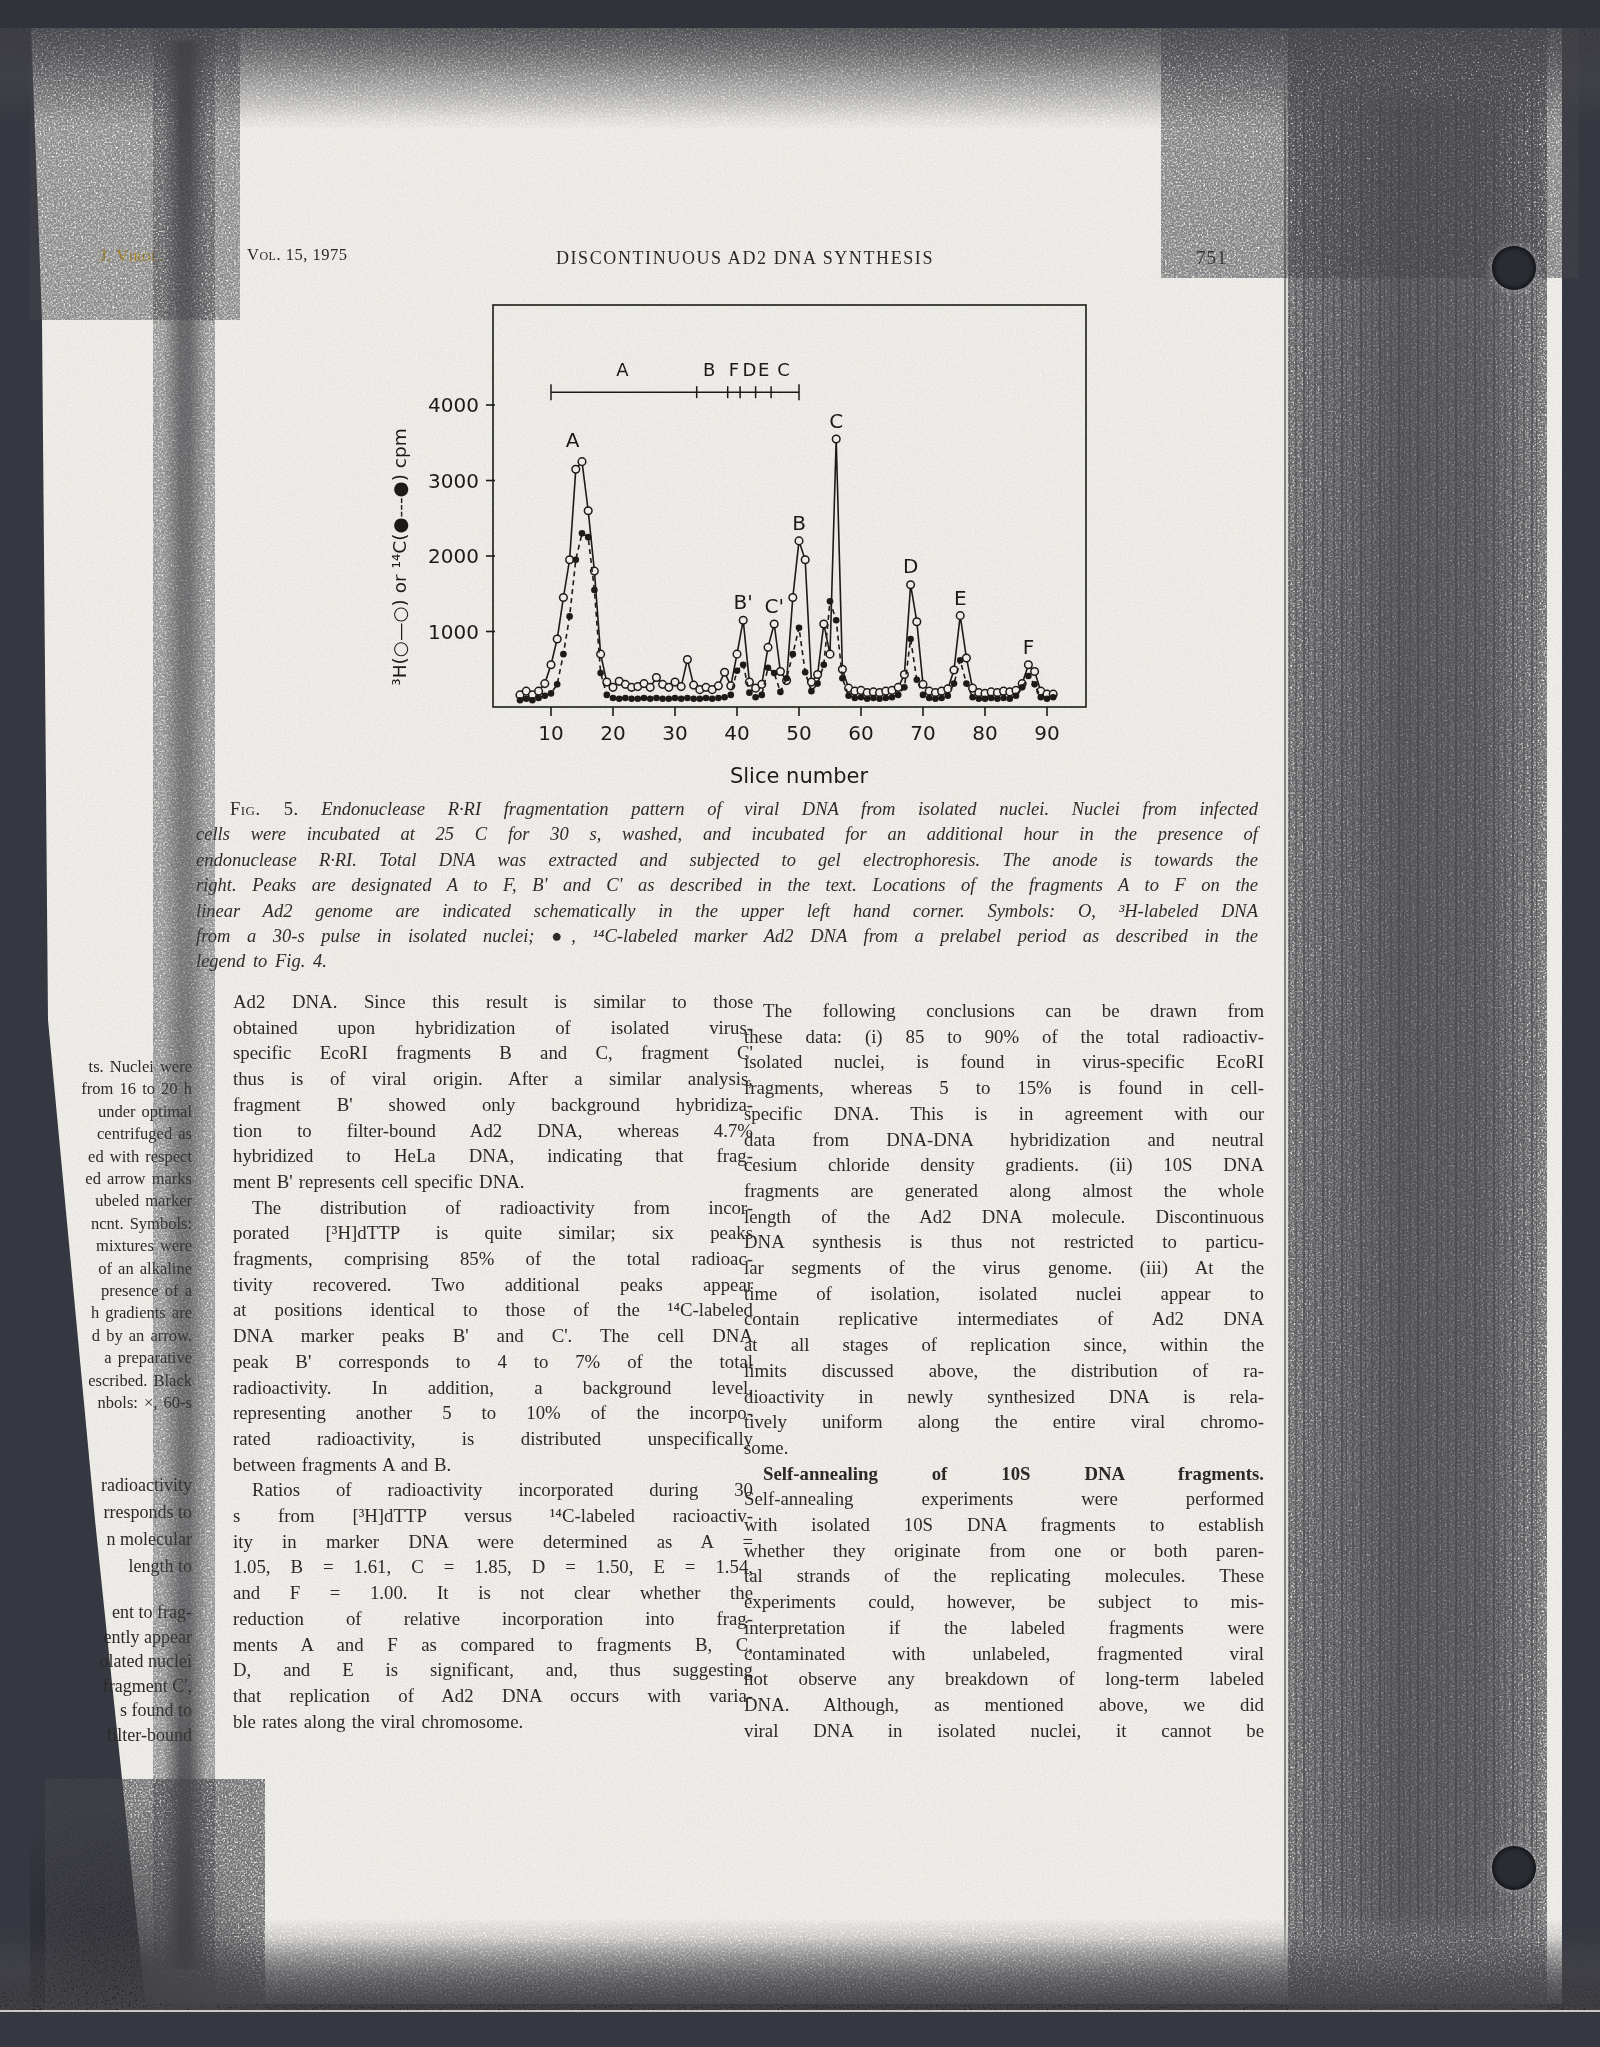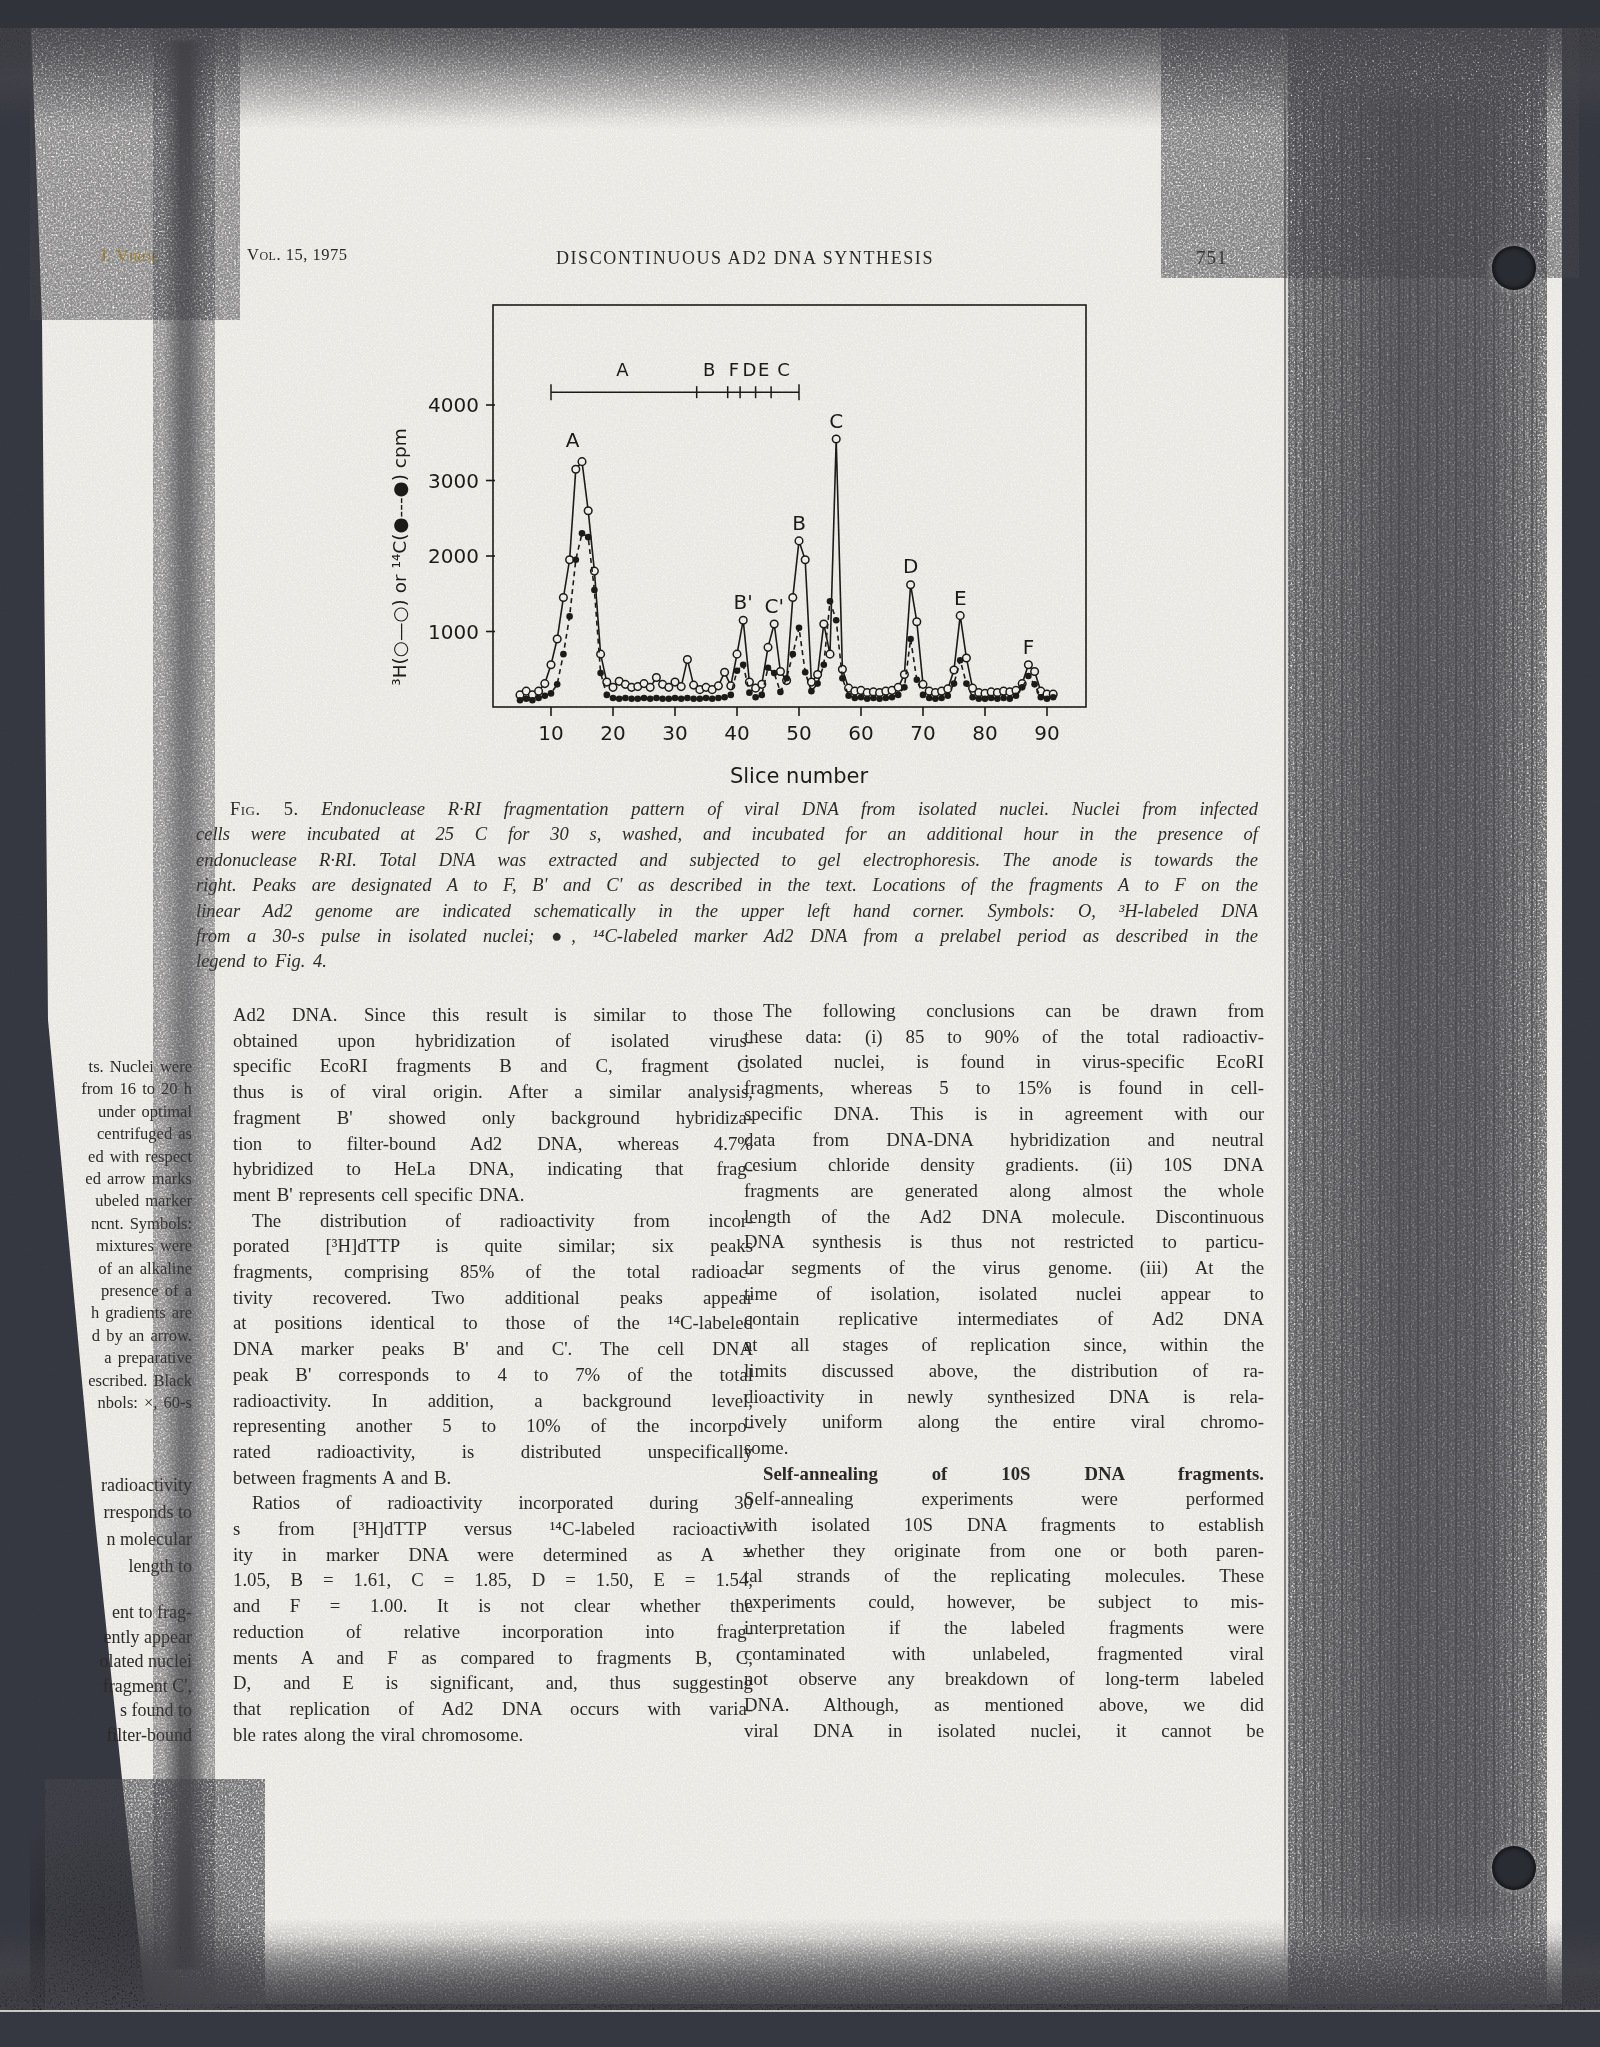--- a/index.html
+++ b/index.html
@@ -49,21 +49,21 @@
   #fig{left:372px;top:292px;width:724px;height:505px;}
   
   #caption{left:196px;top:797px;width:1062px;font-style:italic;font-size:18.5px;line-height:25.4px;
     word-spacing:3px;color:#2e2b26;}
   #caption .cap-label{font-style:normal;font-variant:small-caps;letter-spacing:.5px;}
   .cline{text-align:justify;text-align-last:justify;}
   .cline.last{text-align-last:left;}
   .cline.first{text-indent:34px;}
   
   .col{font-size:18.8px;line-height:25.7px;width:520px;word-spacing:1.5px;}
-  #col-left{left:233px;top:989px;margin-top:13px;}
+  #col-left{left:233px;top:989px;}
   #col-right{left:744px;top:998px;}
   .jline{text-align:justify;text-align-last:justify;min-height:25.7px;}
   .jline.last{text-align-last:left;}
   .ind > .jline:first-child{text-indent:19px;}
   .hd{font-weight:bold;text-indent:19px;word-spacing:6px;text-align-last:justify;}
   
   .marg{left:28px;width:164px;text-align:right;overflow:hidden;}
   #marg-it{top:1056px;font-size:16.5px;line-height:22.4px;word-spacing:2px;}
   #marg-ra{top:1472px;font-size:18px;line-height:27px;}
   #marg-rb{top:1600px;font-size:18px;line-height:24.6px;}

